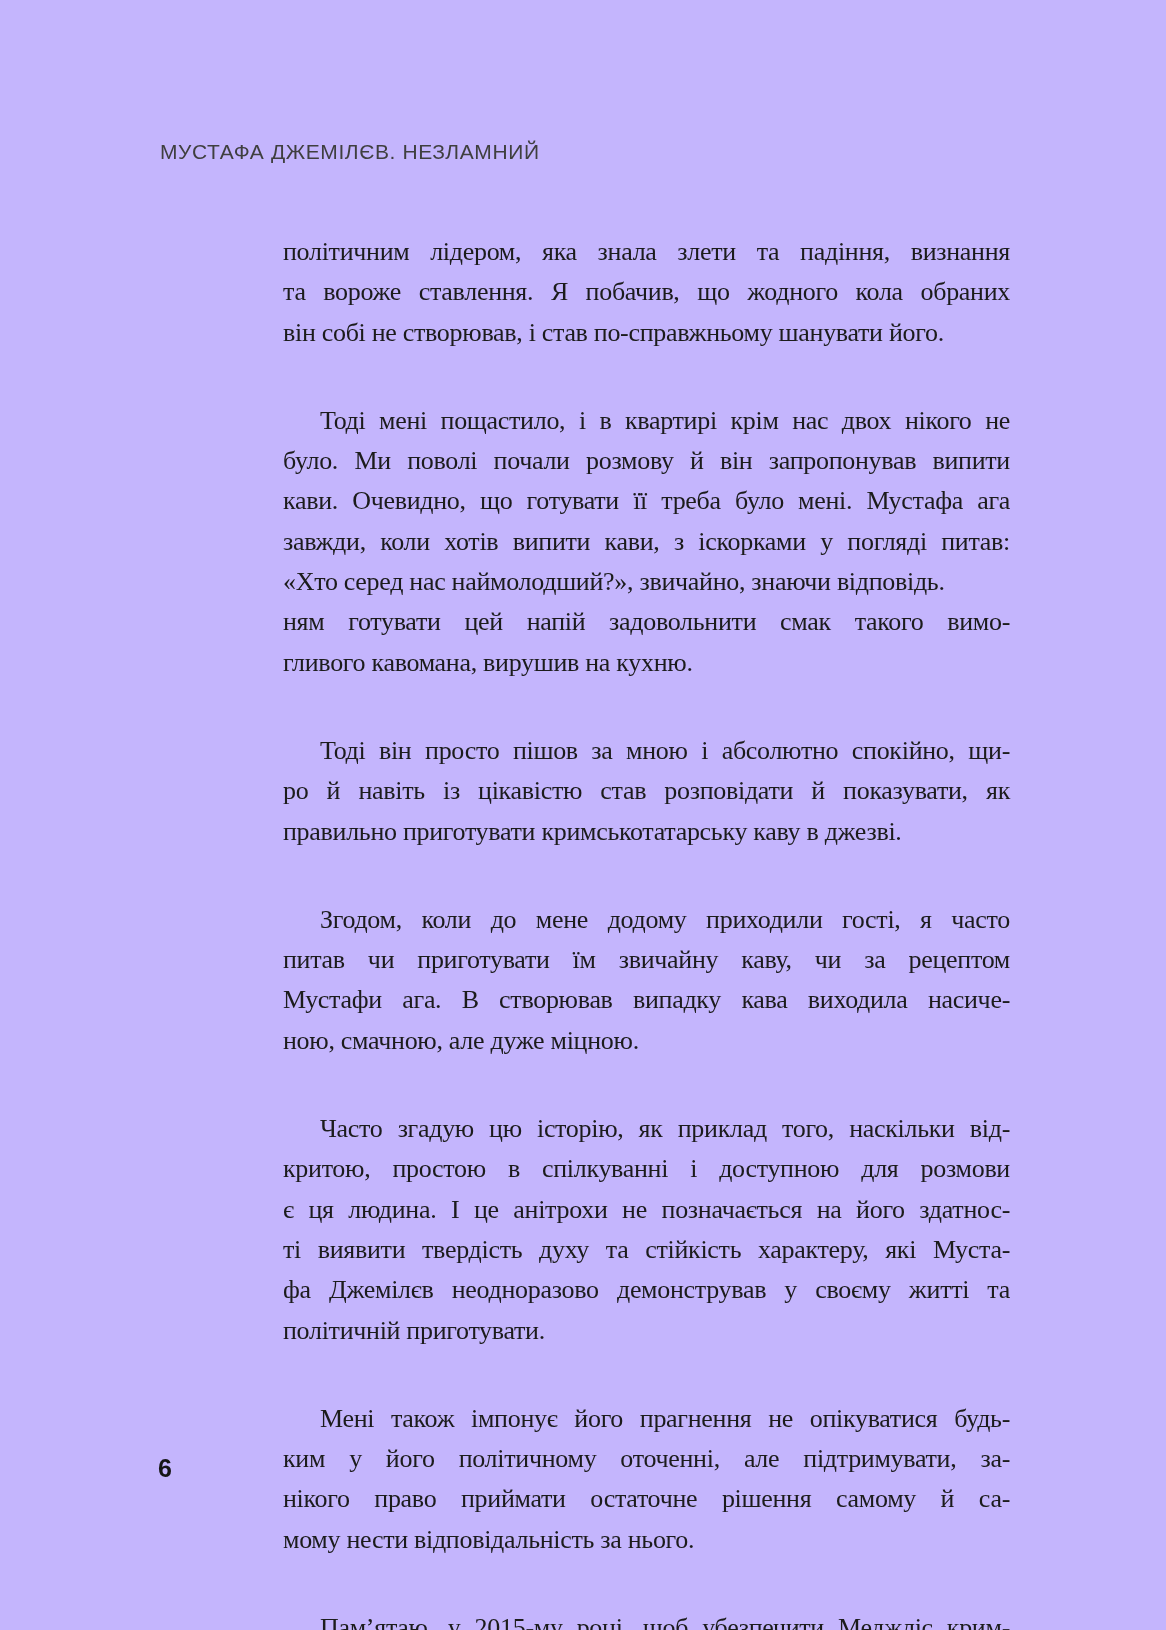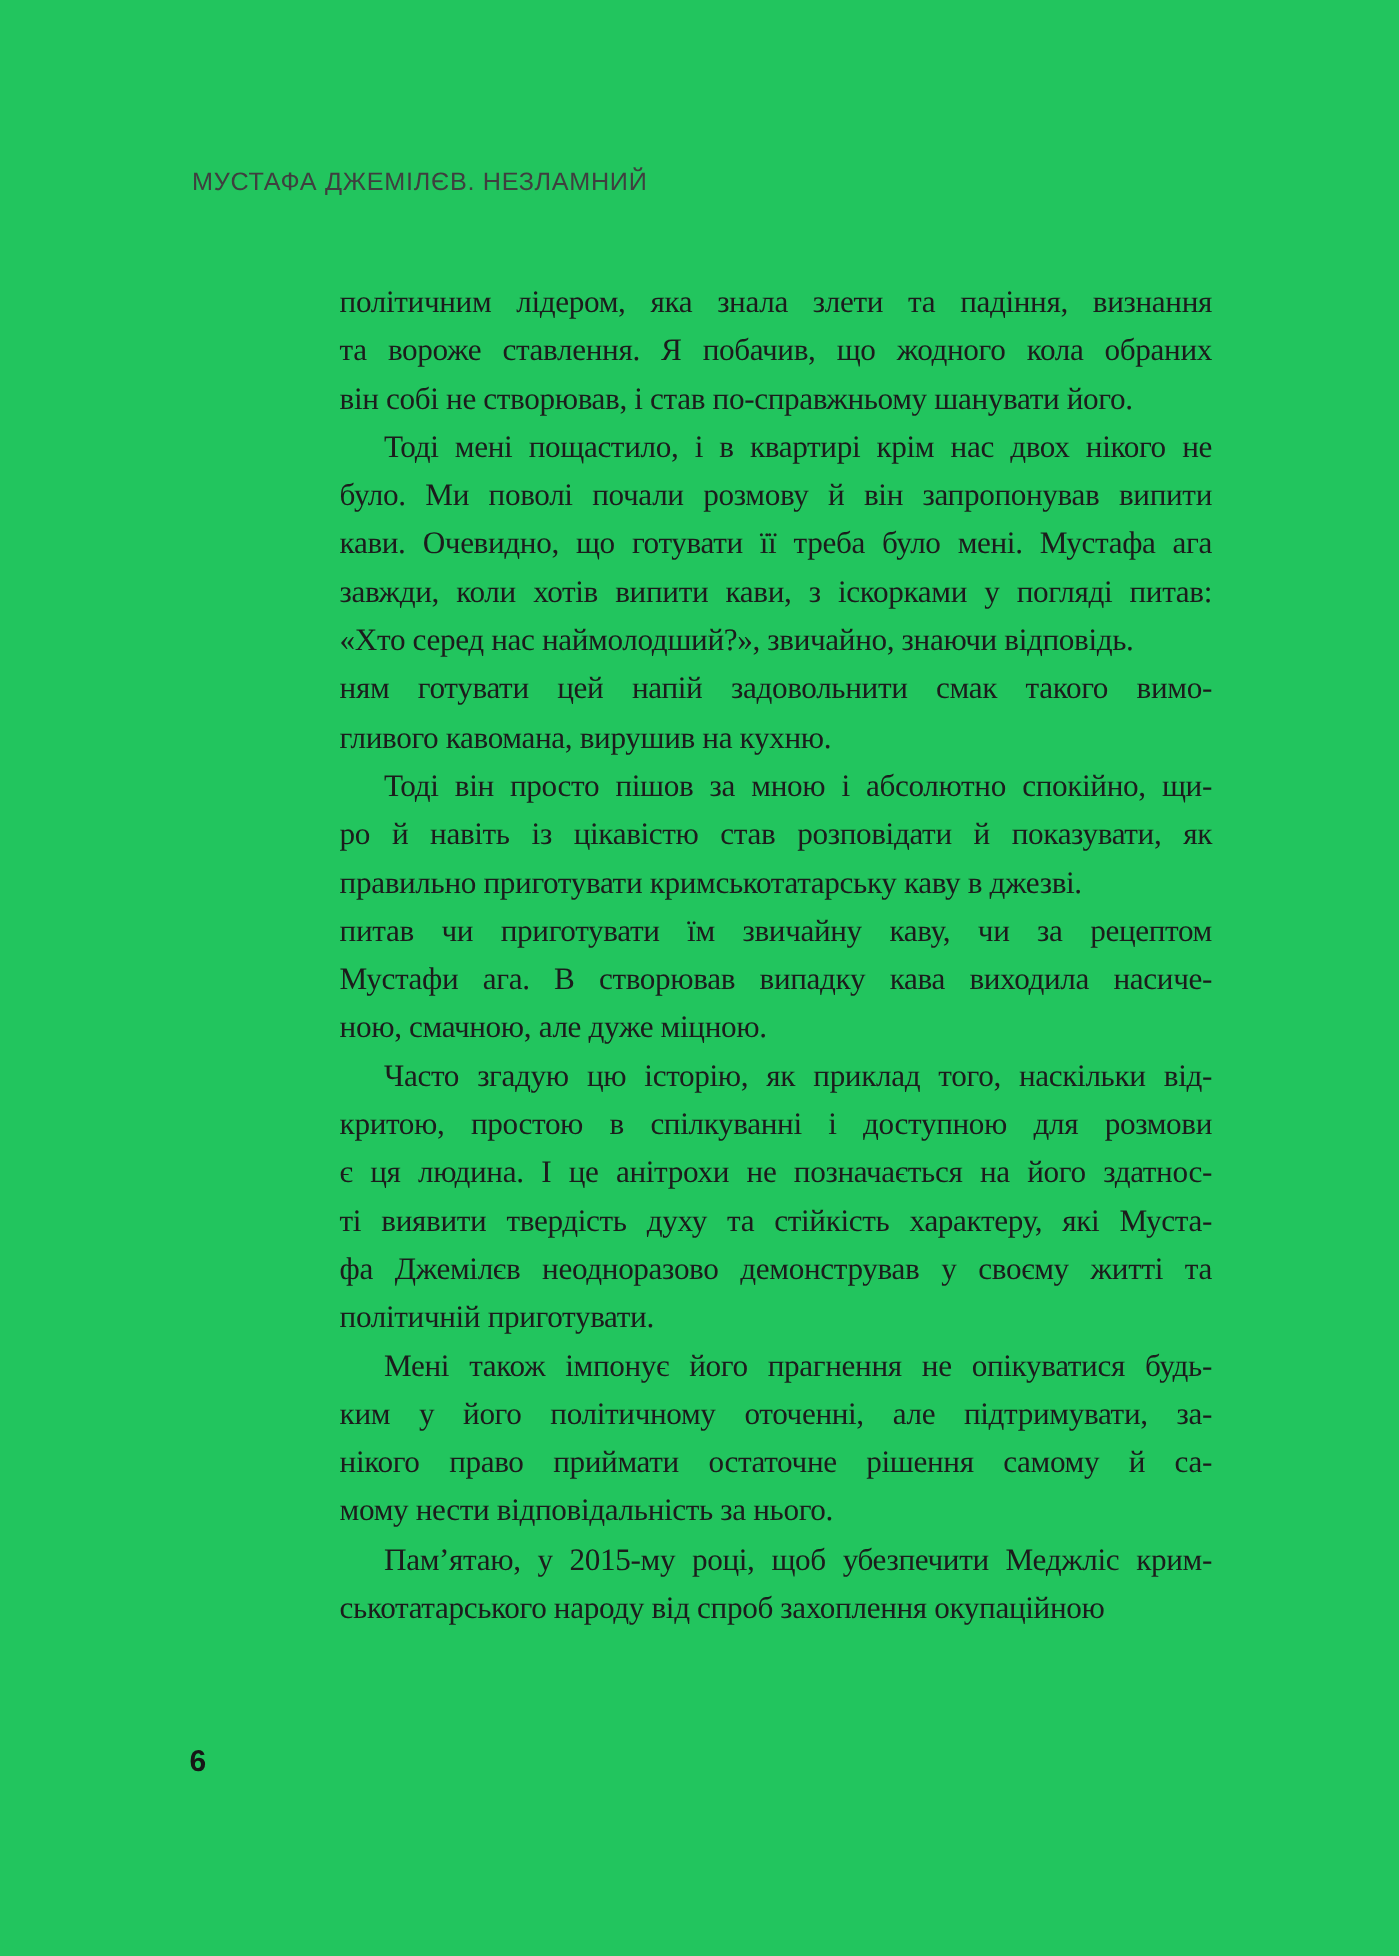--- a/index.html
+++ b/index.html
@@ -4,21 +4,21 @@
 <style>
   html, body {
     margin: 0;
     padding: 0;
     background: #ffffff;
   }
   .page {
     position: relative;
     width: 1166px;
     height: 1630px;
-    background: #22c55e;
+    background: #c4b5fd;
     overflow: hidden;
     font-family: "Liberation Serif", serif;
   }
   .running-header {
     position: absolute;
     left: 160px;
     top: 140px;
     font-family: "Liberation Sans", sans-serif;
     font-size: 21px;
     font-weight: 400;
@@ -45,20 +45,21 @@
     text-align: justify;
     text-align-last: justify;
     white-space: normal;
   }
   .line.final {
     text-align: right;
     text-align-last: left;
   }
   .line.indent {
     text-indent: 37px;
+    margin-top: 48px;
   }
   .page-number {
     position: absolute;
     left: 158px;
     top: 1454px;
     font-family: "Liberation Sans", sans-serif;
     font-size: 25px;
     font-weight: 700;
     color: #161616;
   }
@@ -86,20 +87,21 @@
       <div class="para">
         <div class="line">ням готувати цей напій задовольнити смак такого вимо-</div>
         <div class="line final">гливого кавомана, вирушив на кухню.</div>
       </div>
       <div class="para">
         <div class="line indent">Тоді він просто пішов за мною і абсолютно спокійно, щи-</div>
         <div class="line">ро й навіть із цікавістю став розповідати й показувати, як</div>
         <div class="line final">правильно приготувати кримськотатарську каву в джезві.</div>
       </div>
       <div class="para">
+        <div class="line indent">Згодом, коли до мене додому приходили гості, я часто</div>
         <div class="line">питав чи приготувати їм звичайну каву, чи за рецептом</div>
         <div class="line">Мустафи ага. В створював випадку кава виходила насиче-</div>
         <div class="line final">ною, смачною, але дуже міцною.</div>
       </div>
       <div class="para">
         <div class="line indent">Часто згадую цю історію, як приклад того, наскільки від-</div>
         <div class="line">критою, простою в спілкуванні і доступною для розмови</div>
         <div class="line">є ця людина. І це анітрохи не позначається на його здатнос-</div>
         <div class="line">ті виявити твердість духу та стійкість характеру, які Муста-</div>
         <div class="line">фа Джемілєв неодноразово демонстрував у своєму житті та</div>

